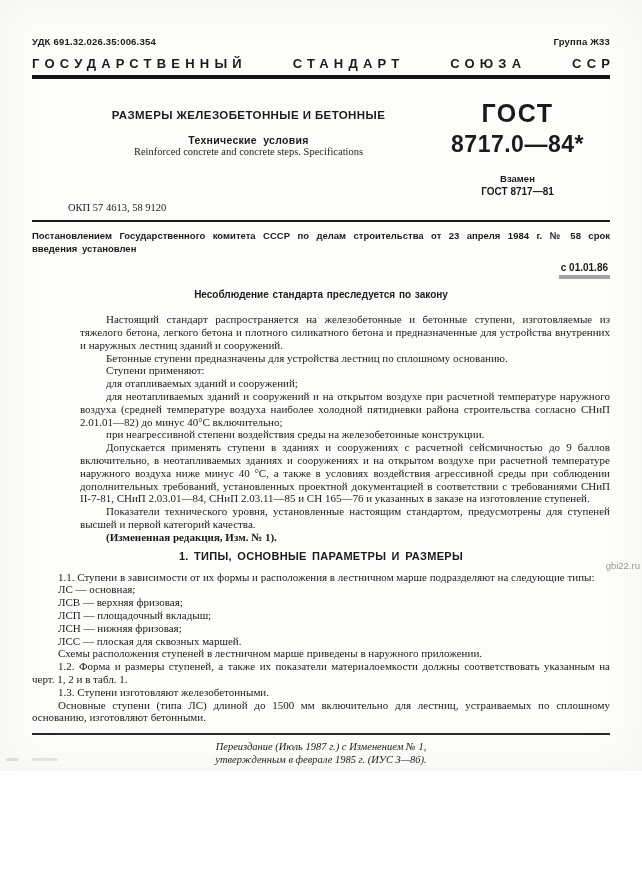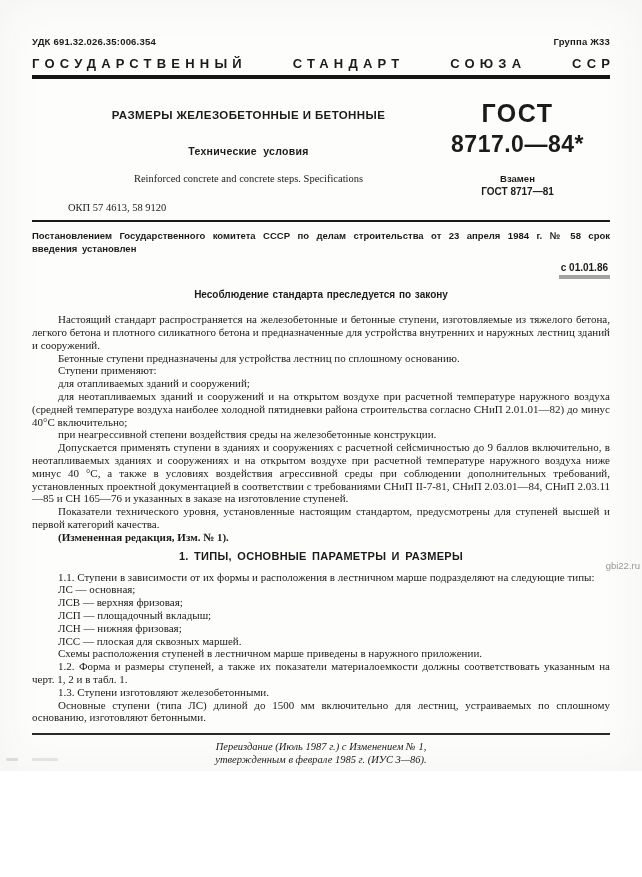--- a/index.html
+++ b/index.html
@@ -17,36 +17,36 @@
   
   .topline { display: flex; justify-content: space-between; font-weight: bold; font-size: 9.5px; letter-spacing: 0.2px; }
   .masthead-words { display: flex; justify-content: space-between; margin-top: 9px; font-weight: bold; font-size: 13px; }
   .masthead-words span { letter-spacing: 0.40em; white-space: nowrap; }
   .masthead-words span:last-child { letter-spacing: 0.40em; margin-right: -0.40em; }
   .rule-thick { height: 4px; background: #151515; margin-top: 4px; }
   
   .title-row { display: flex; margin-top: 20px; }
   .title-left { flex: 1; text-align: center; padding-top: 10px; padding-left: 40px; }
   .doc-title { font-weight: bold; font-size: 11.5px; letter-spacing: 0.4px; }
-  .doc-subtitle { font-weight: bold; font-size: 10.5px; margin-top: 24px; letter-spacing: 0.3px; word-spacing: 3px; }
-  .doc-subtitle-en { font-family: "Liberation Serif", serif; font-size: 10.5px; margin-top: 16px; }
+  .doc-subtitle { font-weight: bold; font-size: 10.5px; margin-top: 13px; letter-spacing: 0.3px; word-spacing: 3px; }
+  .doc-subtitle-en { font-family: "Liberation Serif", serif; font-size: 10.5px; margin-top: 0; }
   .title-right { width: 185px; text-align: center; }
   .gost-label { font-weight: bold; font-size: 25px; letter-spacing: 1.5px; }
   .gost-number { font-weight: bold; font-size: 23px; letter-spacing: 0.5px; margin-top: 3px; white-space: nowrap; }
   .replaces-label { font-weight: bold; font-size: 9.5px; margin-top: 15px; }
   .replaces-number { font-weight: bold; font-size: 10px; margin-top: 2px; }
   .okp { font-family: "Liberation Serif", serif; font-size: 10.5px; margin-top: 5px; margin-left: 36px; }
   .rule-thin { height: 2px; background: #1a1a1a; margin-top: 7px; }
   
   .decree { margin-top: 8px; font-weight: bold; font-size: 9.5px; line-height: 12.6px; text-align: justify; word-spacing: 2px; }
   .date-wrap { text-align: right; margin-top: 2px; }
   .effective-date { display: inline-block; font-weight: bold; font-size: 10px; border-bottom: 4px solid #a3a3a3; padding: 0 2px 2px 2px; }
   .law-notice { text-align: center; font-weight: bold; font-size: 10px; margin-top: 10px; word-spacing: 1px; }
   
-  .doc-body { margin-top: 13px; font-family: "Liberation Serif", serif; font-size: 11px; line-height: 12.8px; text-align: justify; }
+  .doc-body { margin-top: 13px; font-family: "Liberation Serif", serif; font-size: 11px; line-height: 12.8px; text-align: justify; margin-left: 48px; }
   .doc-body p { text-indent: 26px; }
   .doc-body p.b { font-weight: bold; }
   .section-heading { text-align: center; font-weight: bold; font-size: 11px; letter-spacing: 0.3px; word-spacing: 2px; margin-top: 6px; }
   .section-body { margin-top: 9px; font-family: "Liberation Serif", serif; font-size: 11px; line-height: 12.8px; text-align: justify; }
   .section-body p { text-indent: 26px; }
   
   .footer-rule { height: 1.5px; background: #2a2a2a; margin-top: 9px; }
   .footer-row { display: flex; justify-content: space-between; font-weight: bold; font-size: 9.5px; margin-top: 7px; }
   .reissue { text-align: center; font-family: "Liberation Serif", serif; font-style: italic; font-size: 10.5px; line-height: 13.5px; margin-top: 5px; }
   

